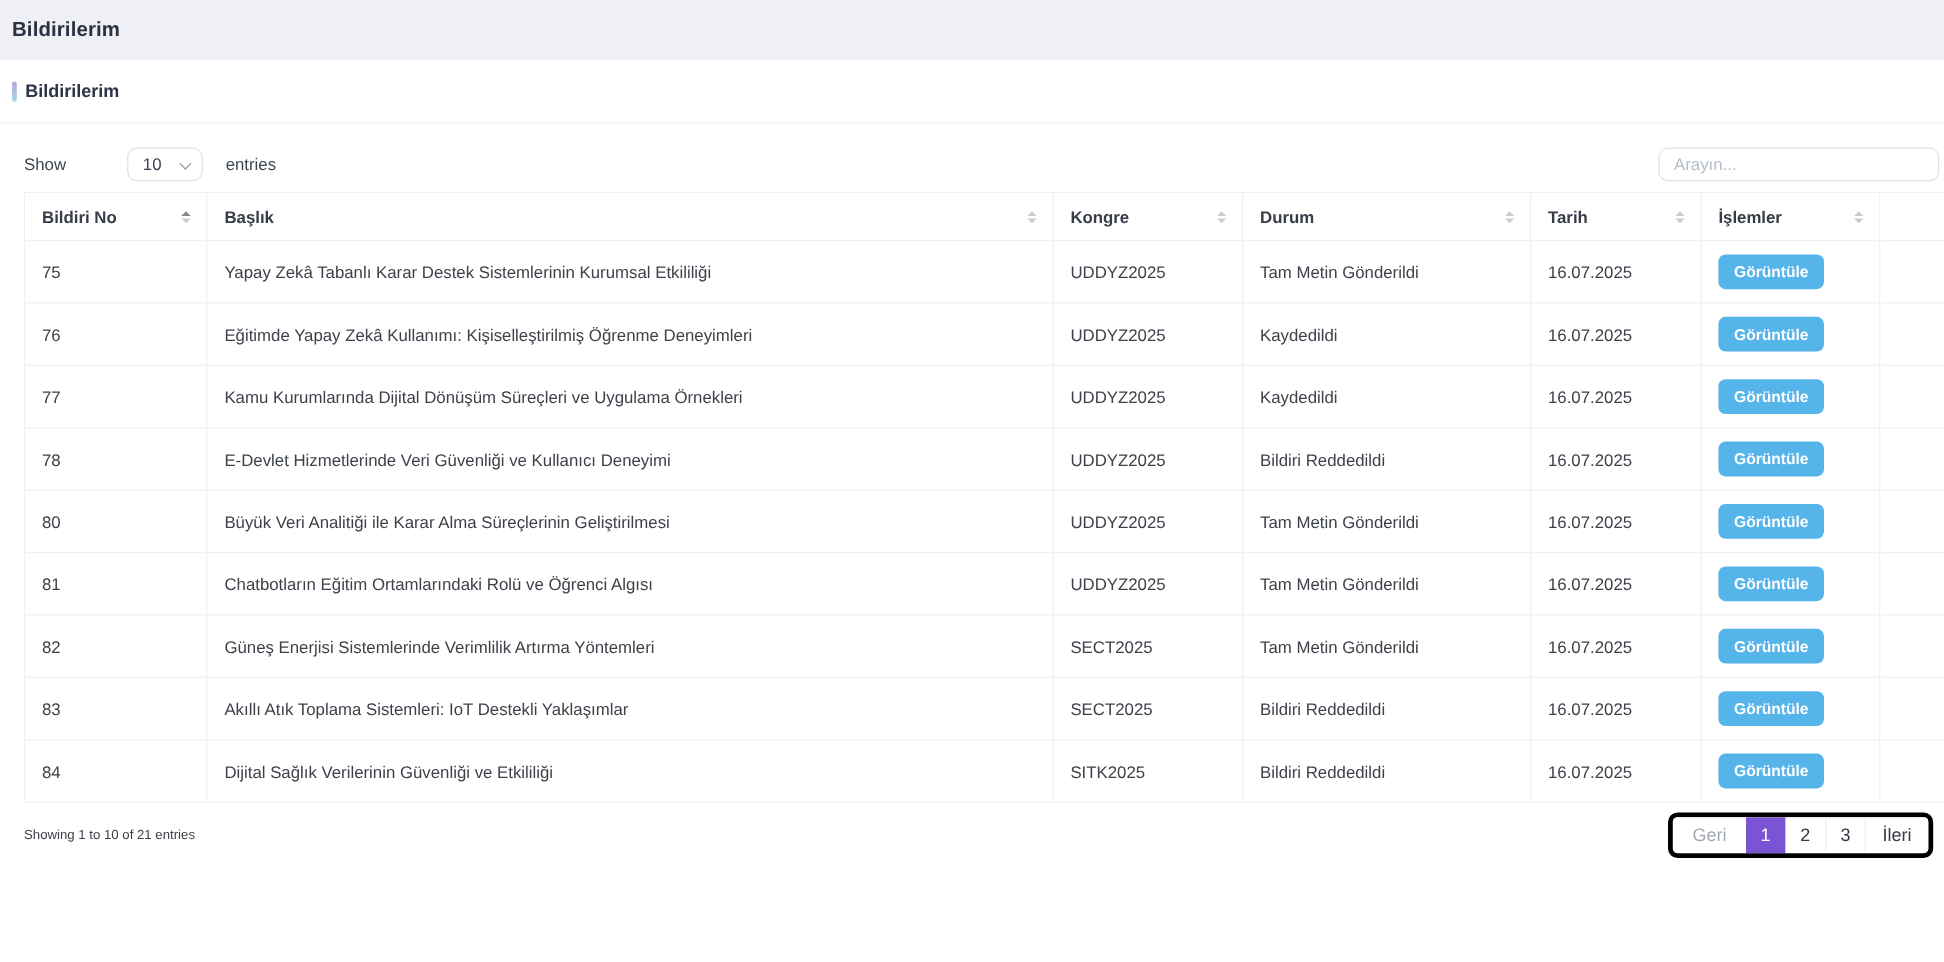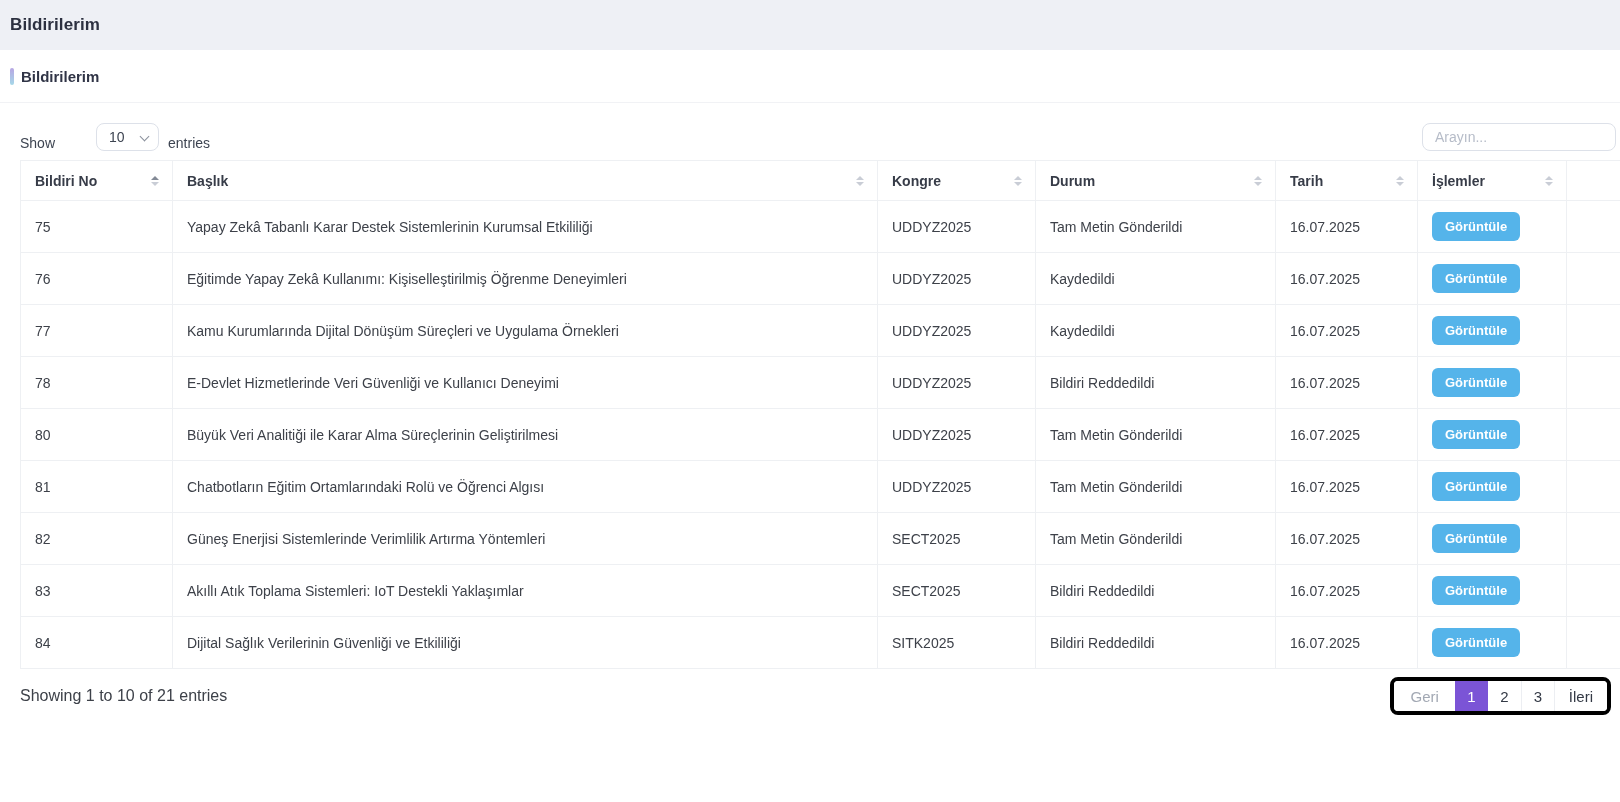--- a/index.html
+++ b/index.html
@@ -48,21 +48,21 @@
     color: #303446;
   }
 
   
   .controls {
     display: flex;
     align-items: center;
     justify-content: space-between;
     padding: 20px 4px 9px 20px;
   }
-  .length-group { display: flex; align-items: flex-end; gap: 9px; font-size: 14px; color: #3d4451; }
+  .length-group { display: flex; align-items: center; gap: 19px; font-size: 14px; color: #3d4451; }
   .select-wrap { position: relative; }
   .page-size-select {
     -webkit-appearance: none;
     appearance: none;
     width: 63px;
     height: 28px;
     border: 1px solid #dde1e9;
     border-radius: 8px;
     background: #ffffff;
     font-family: "Liberation Sans", sans-serif;
@@ -75,21 +75,21 @@
   .select-chevron {
     position: absolute;
     right: 11px; top: 10px;
     width: 7px; height: 7px;
     border-right: 1.6px solid #8a909c;
     border-bottom: 1.6px solid #8a909c;
     transform: rotate(45deg);
     pointer-events: none;
   }
   .search-input {
-    width: 194px;
+    width: 234px;
     height: 28px;
     border: 1px solid #dde1e9;
     border-radius: 8px;
     padding: 0 12px;
     font-family: "Liberation Sans", sans-serif;
     font-size: 14px;
     color: #3d4451;
     outline: none;
   }
   .search-input::placeholder { color: #b6bcc8; }
@@ -158,21 +158,21 @@
     font-weight: bold;
   }
 
   
   .table-footer {
     display: flex;
     align-items: center;
     justify-content: space-between;
     padding: 8px 9px 0 20px;
   }
-  .summary-text { font-size: 16px; color: #3d4149; }
+  .summary-text { font-size: 11px; color: #3d4149; }
 
   .pagination {
     display: flex;
     align-items: stretch;
     height: 38px;
     border: 4px solid #000000;
     border-radius: 8px;
     overflow: hidden;
     background: #ffffff;
   }

